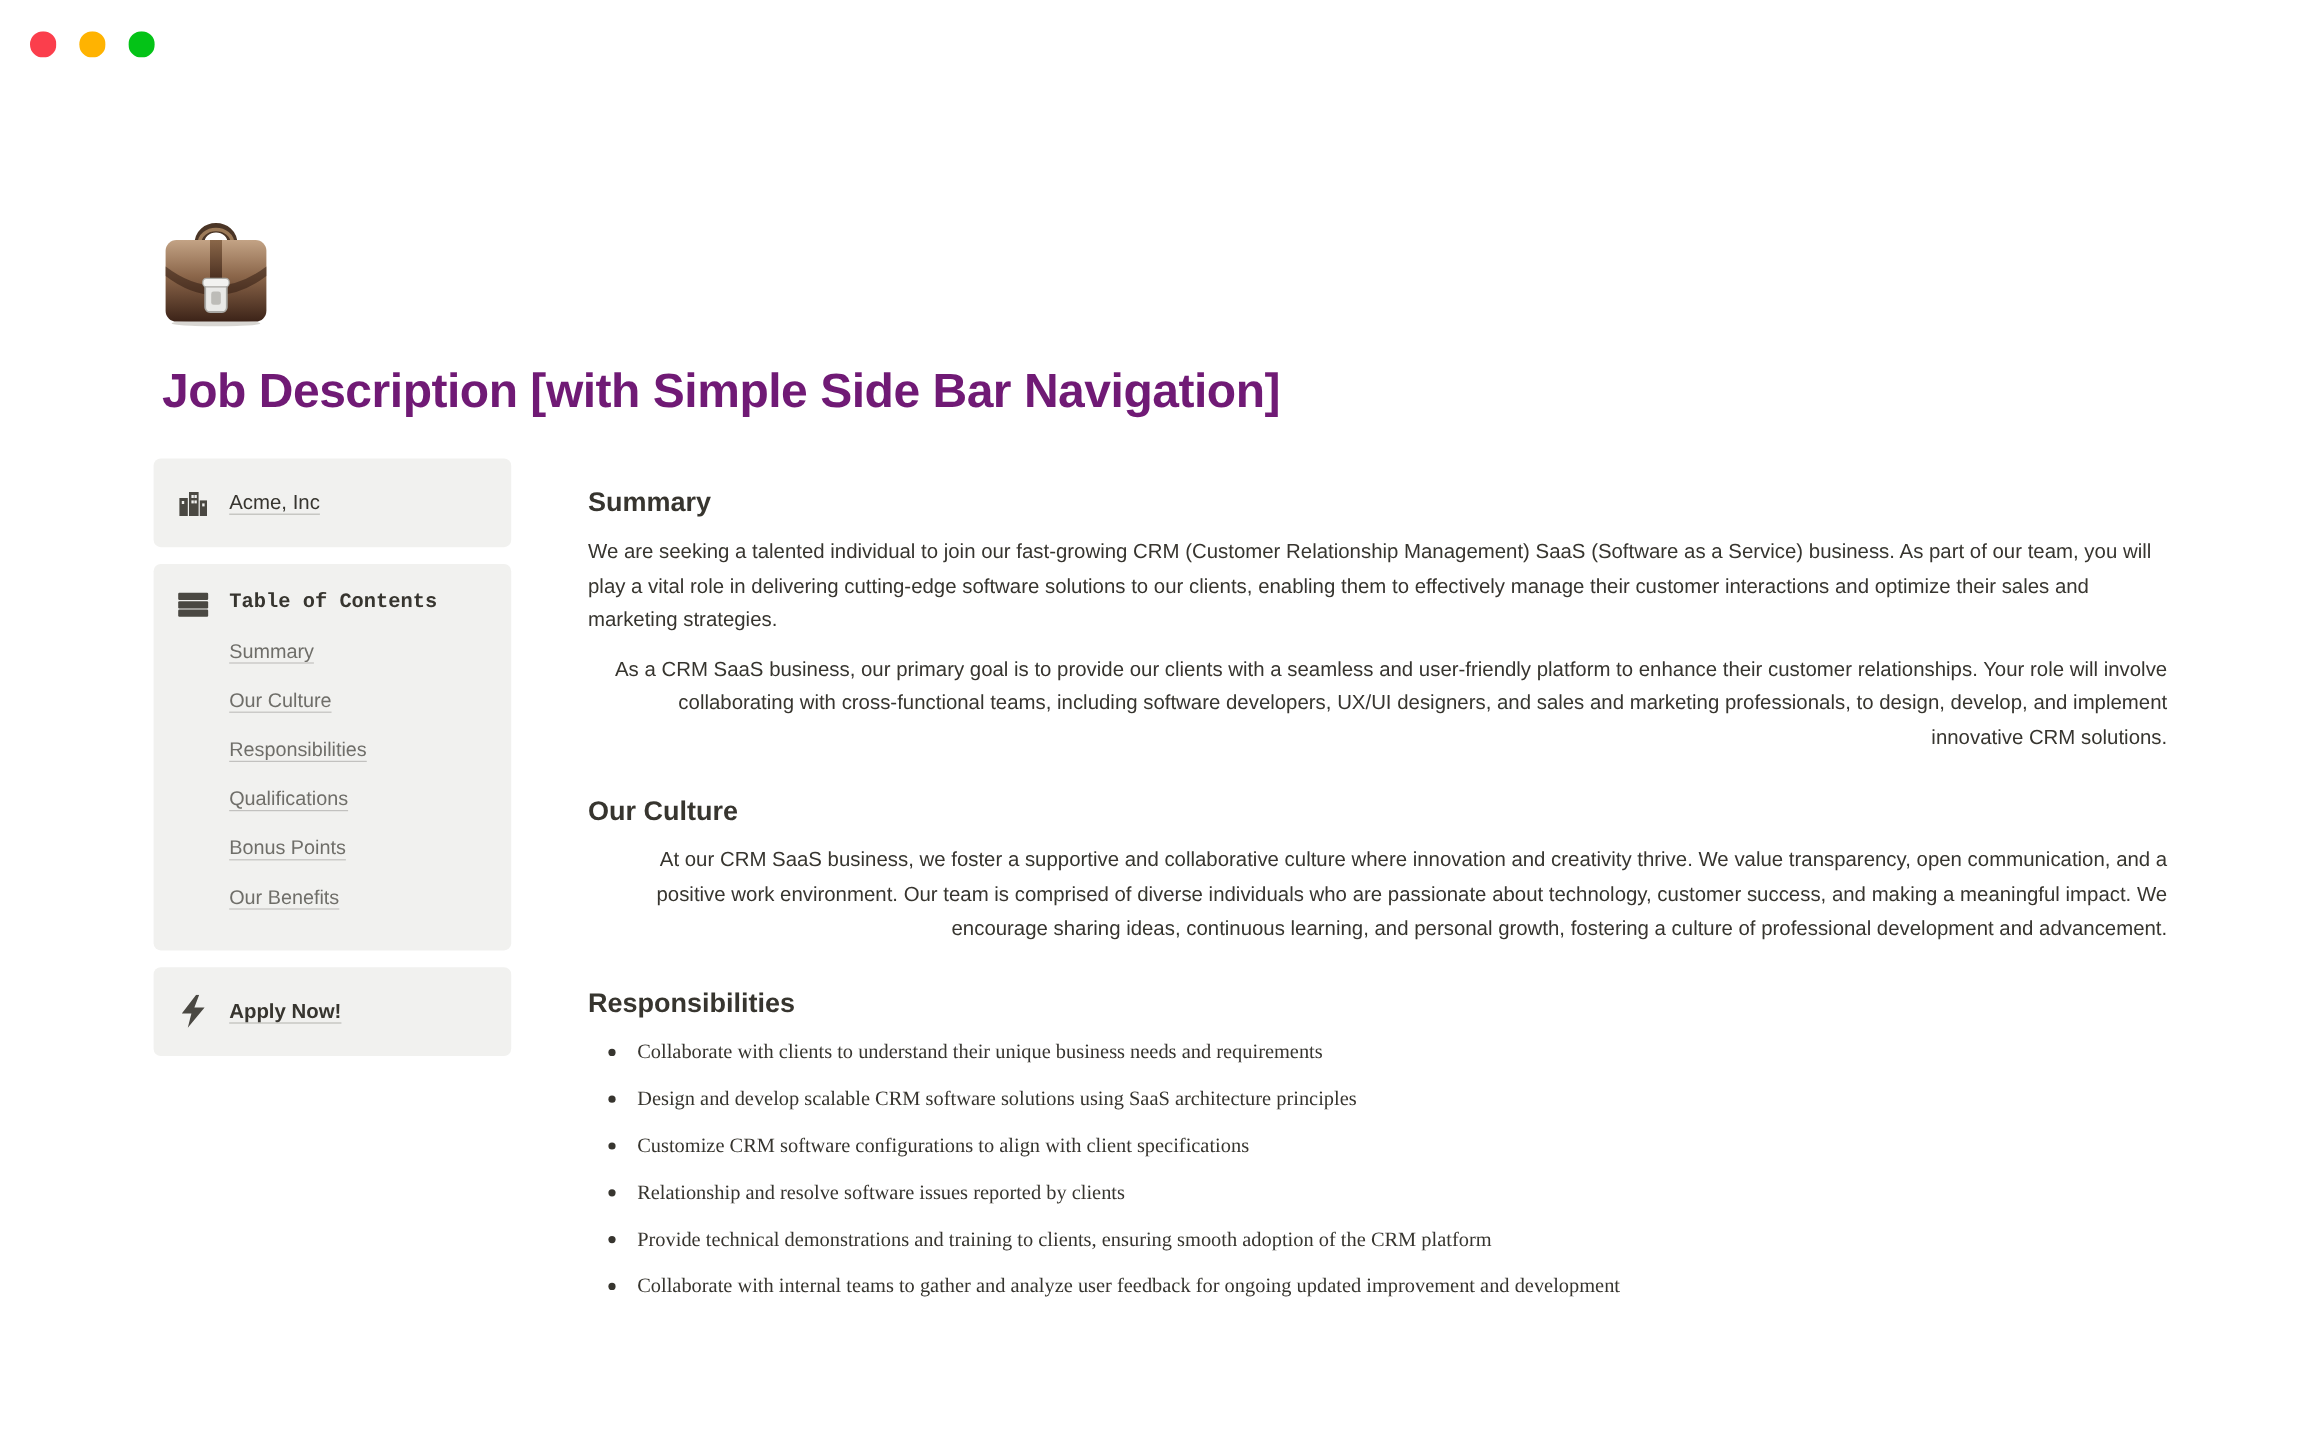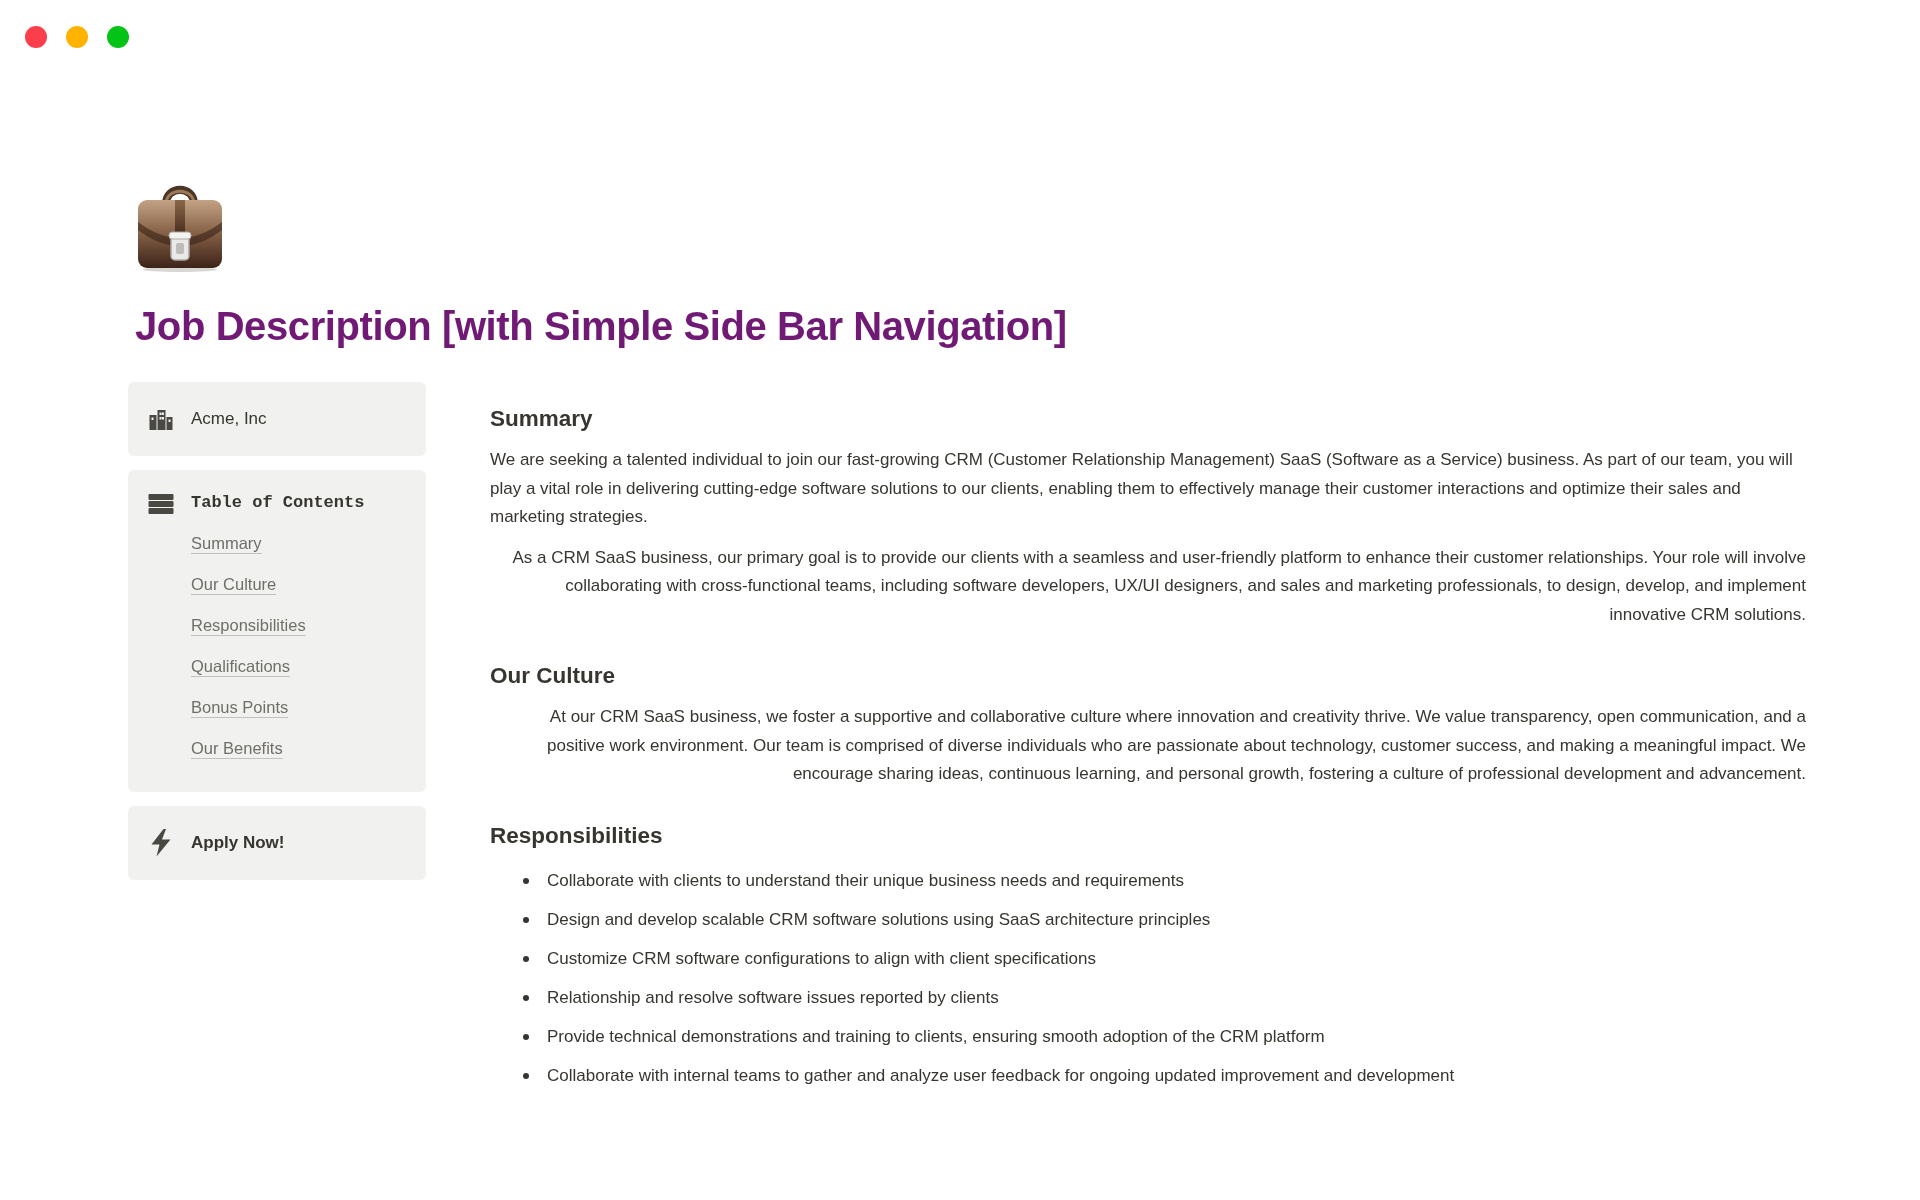--- a/index.html
+++ b/index.html
@@ -38,20 +38,21 @@
     background: #f1f1ef;
     border-radius: 6px;
     padding: 24px 20px;
     margin-bottom: 14px;
     display: flex; align-items: center; gap: 17px;
   }
   .card-icon { flex: none; width: 26px; height: 26px; display: flex; align-items: center; justify-content: center; }
   .card-link {
     font-size: 17px; line-height: 24px;
     color: #37352f;
+    text-decoration: underline;
     text-decoration-color: rgba(55,53,47,0.28);
     text-decoration-thickness: 1px;
     text-underline-offset: 3.5px;
     cursor: pointer;
   }
   .card-link.medium { font-weight: 500; }
   .card-link.semibold { font-weight: 600; }
 
   .card.toc-card { display: block; padding: 20px 20px 26px; }
   .toc-header { display: flex; align-items: center; gap: 17px; margin-bottom: 15px; font-family: Liberation Mono, monospace; }
@@ -76,21 +77,21 @@
     margin: 0 0 12px;
     font-size: 22.5px; line-height: 30px;
     font-weight: 700; color: #37352f;
   }
   .doc-section p {
     margin: 0 0 12px;
     font-size: 17px; line-height: 28.5px;
     color: #37352f;
   }
   .doc-section p:last-child { margin-bottom: 0; text-align: right; }
-  .bullet-list { list-style: none; margin: 16px; padding: 0; }
+  .bullet-list { list-style: none; margin: 0; padding: 0; font-family: Liberation Serif, serif; }
   .bullet-list li {
     position: relative;
     padding-left: 41px;
     font-size: 17px; line-height: 28.5px;
     margin-bottom: 10.5px;
     color: #37352f;
   }
   .bullet-list li::before {
     content: "";
     position: absolute; left: 17px; top: 11px;

